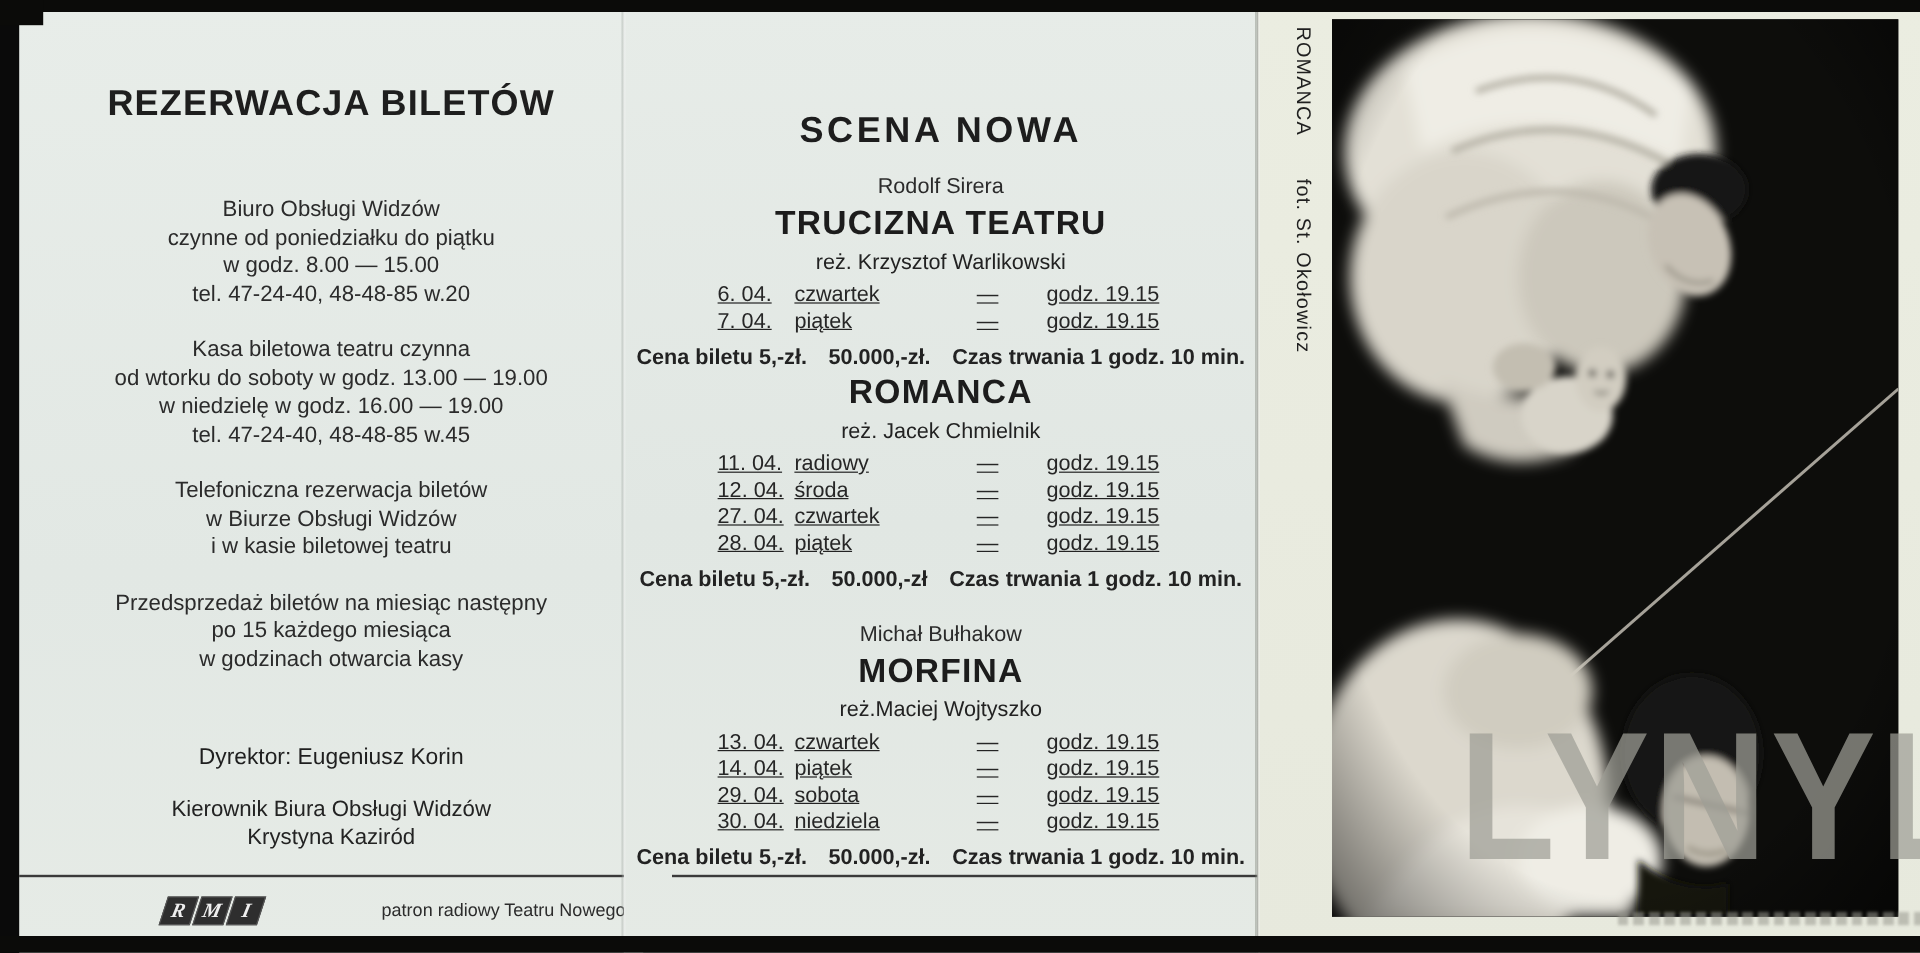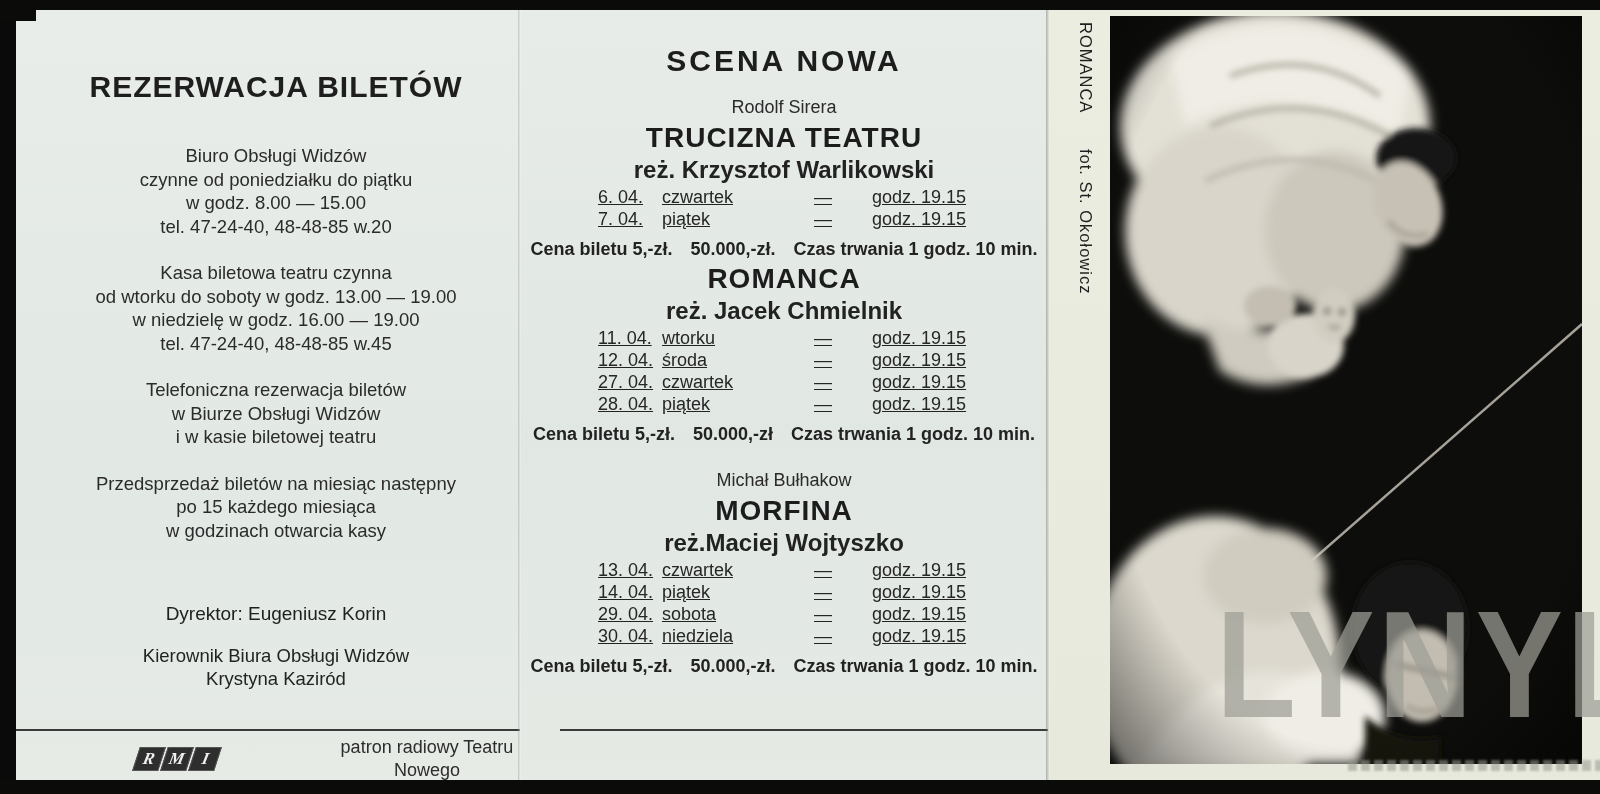--- a/index.html
+++ b/index.html
@@ -25,40 +25,40 @@
                  background:linear-gradient(180deg,#ebede1 0%,#e7e9dd 100%); }
   .fold1 { position:absolute; left:518px; top:0; width:3px; height:794px; z-index:30;
            background:linear-gradient(90deg,rgba(120,130,122,.35),rgba(255,255,255,.55)); }
   .fold2 { position:absolute; left:1046px; top:0; width:4px; height:794px; z-index:30;
            background:linear-gradient(90deg,rgba(100,105,92,.45),rgba(255,255,255,.5)); }
 
   
   .panel-left { padding-top:70px; text-align:center; font-size:18.5px; line-height:23.5px; }
   .res-title { font-size:30px; line-height:34px; font-weight:bold; letter-spacing:1px; color:#1e1e1e; }
   .blk { margin-top:23px; }
-  .blk.first { margin-top:40px; }
+  .blk.first { margin-top:58px; }
   .blk p { color:#2b2b2b; }
   .director-line { margin-top:60px; font-weight:normal; font-size:19px; color:#1f1f1f; }
   .manager-blk { margin-top:18px; }
   .rule-left { position:absolute; left:0; top:729px; width:543px; height:2px; background:#3a3a3a; border:0; }
   .footer-left { position:absolute; left:0; top:740px; width:520px; height:38px; display:flex; align-items:center; }
   .rmi-logo { margin-left:120px; display:flex; transform:skewX(-18deg); }
   .rmi-cell { width:26px; height:24px; background:#2e2e2e; margin-right:2px; display:flex;
               align-items:center; justify-content:center; border:1px solid #555; }
   .rmi-cell i { font-style:italic; font-weight:bold; font-size:17px; color:#efefef;
                 font-family:"Liberation Serif",serif; transform:skewX(6deg); }
-  .patron-text { margin-left:98px; font-size:18px; color:#2c2c2c; }
+  .patron-text { margin-left:98px; font-size:15px; color:#2c2c2c; }
 
   
-  .panel-mid { padding-top:44px; text-align:center; }
+  .panel-mid { padding-top:92px; text-align:center; }
   .scene-title { font-size:30px; line-height:34px; font-weight:bold; letter-spacing:3px; color:#1d1d1d; }
   .show-author { margin-top:18px; font-size:18px; line-height:22px; color:#2b2b2b; }
   .show-author.gap { margin-top:25px; }
   .show-title  { margin-top:4px; font-size:28px; line-height:32px; font-weight:bold; letter-spacing:1px; color:#1c1c1c; }
-  .show-dir    { margin-top:5px; font-size:24px; line-height:22px; font-weight:bold; color:#222; }
+  .show-dir    { margin-top:5px; font-size:18px; line-height:22px; font-weight:normal; color:#222; }
   .rows { margin:5px auto 0; width:400px; transform:translateX(14px);text-decoration:underline; }
   .row { display:flex; font-size:18px; line-height:22px; color:#262626; }
   .c-date { width:64px; text-align:left; }
   .c-day  { width:152px; text-align:left; }
   .c-dash { width:58px; text-align:left; }
   .c-time { width:126px; text-align:left; }
   .cena { margin-top:10px; font-size:18px; font-weight:bold; line-height:19px; color:#222; }
   .cena span { margin:0 9px; }
   .rule-mid { position:absolute; left:40px; top:729px; width:488px; height:2px; background:#3a3a3a; border:0; }
 
@@ -159,21 +159,21 @@
       </div>
       <p class="cena"><span>Cena biletu 5,-zł.</span><span>50.000,-zł.</span><span>Czas trwania 1 godz. 10 min.</span></p>
     </article>
 
     <article>
       <h2 class="show-title">ROMANCA</h2>
       <p class="show-dir">reż. Jacek Chmielnik</p>
       <div class="rows">
         <div class="row">
           <span class="c-date">11. 04.</span>
-          <span class="c-day">wtorku</span>
+          <span class="c-day">radiowy</span>
           <span class="c-dash">—</span>
           <span class="c-time">godz. 19.15</span>
         </div>
         <div class="row">
           <span class="c-date">12. 04.</span>
           <span class="c-day">środa</span>
           <span class="c-dash">—</span>
           <span class="c-time">godz. 19.15</span>
         </div>
         <div class="row">

